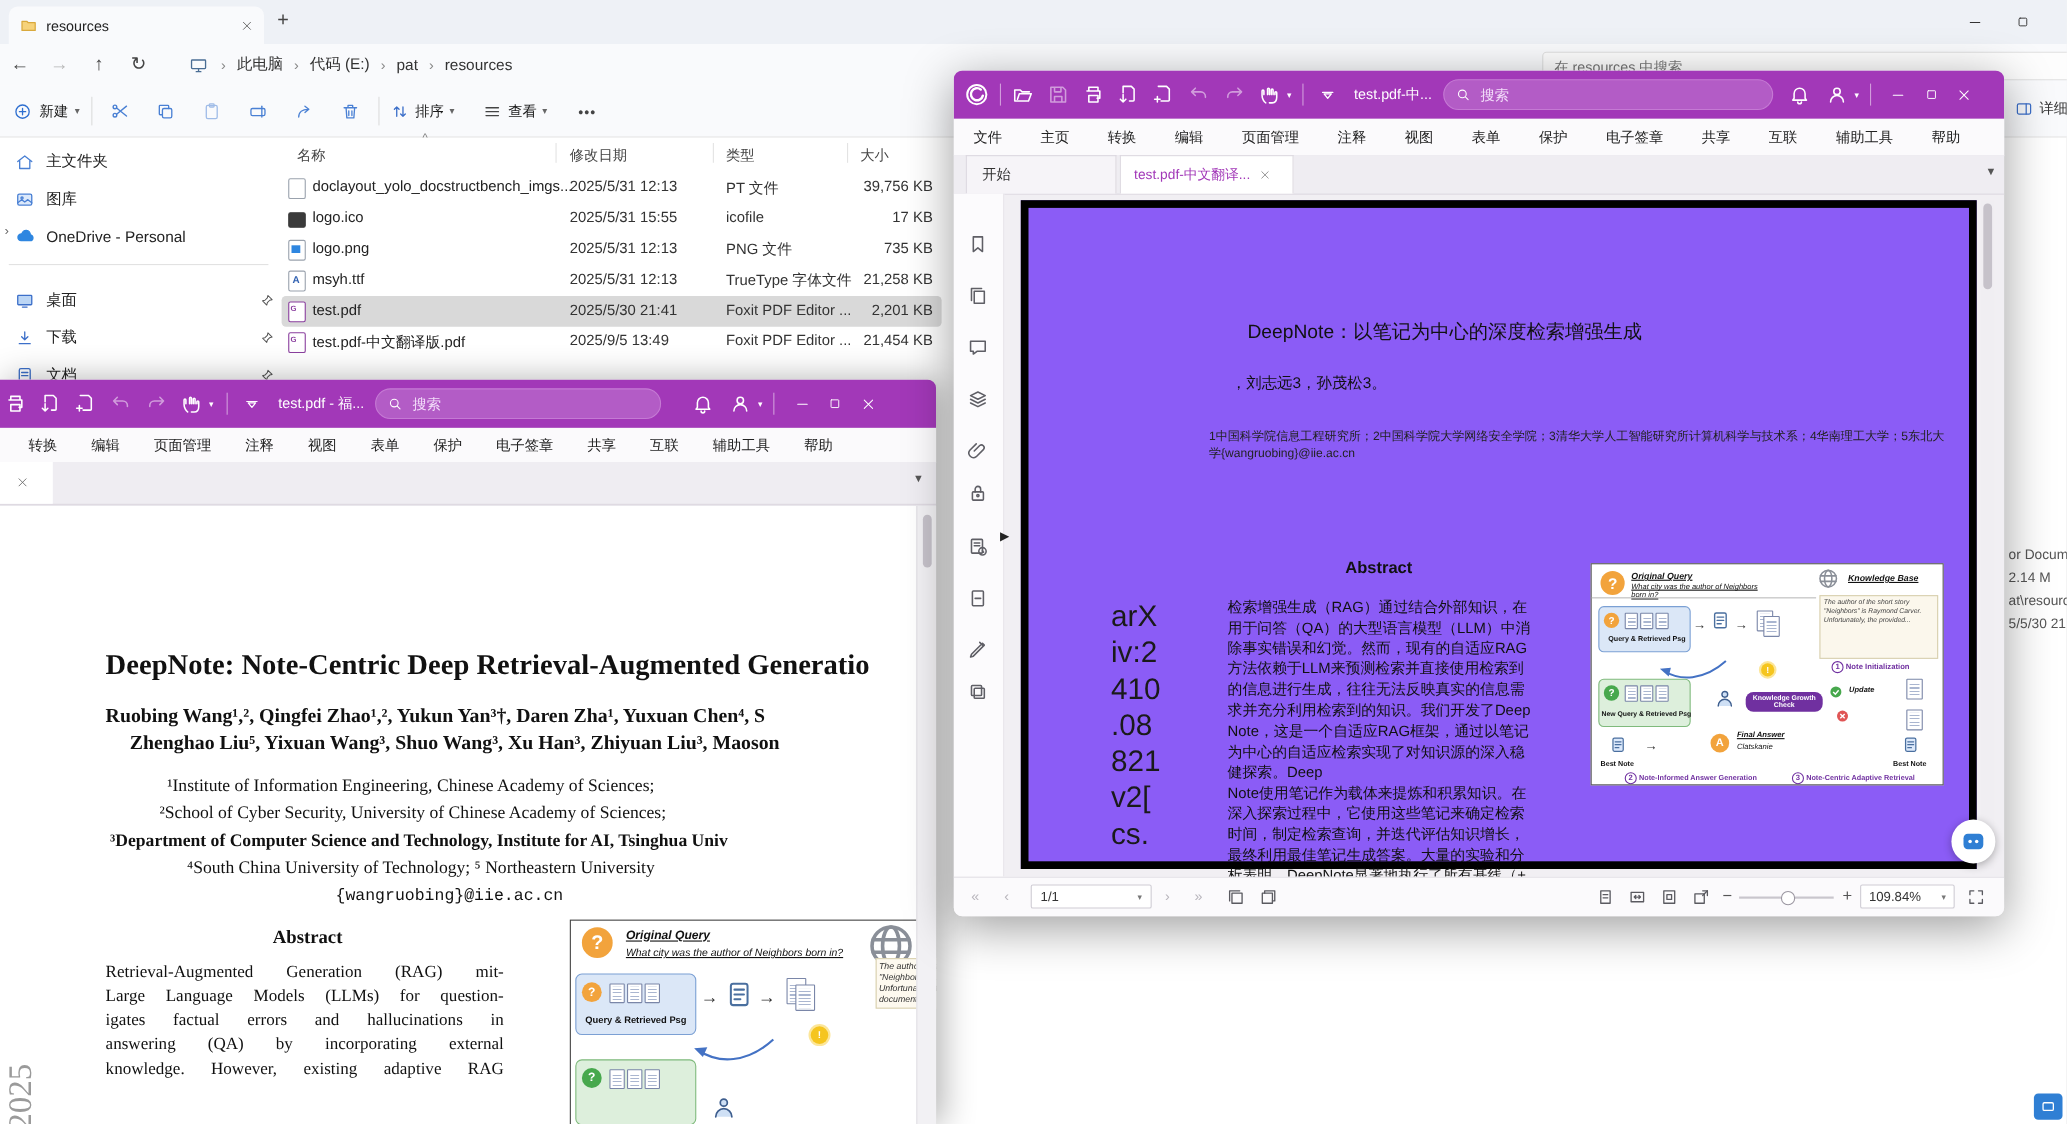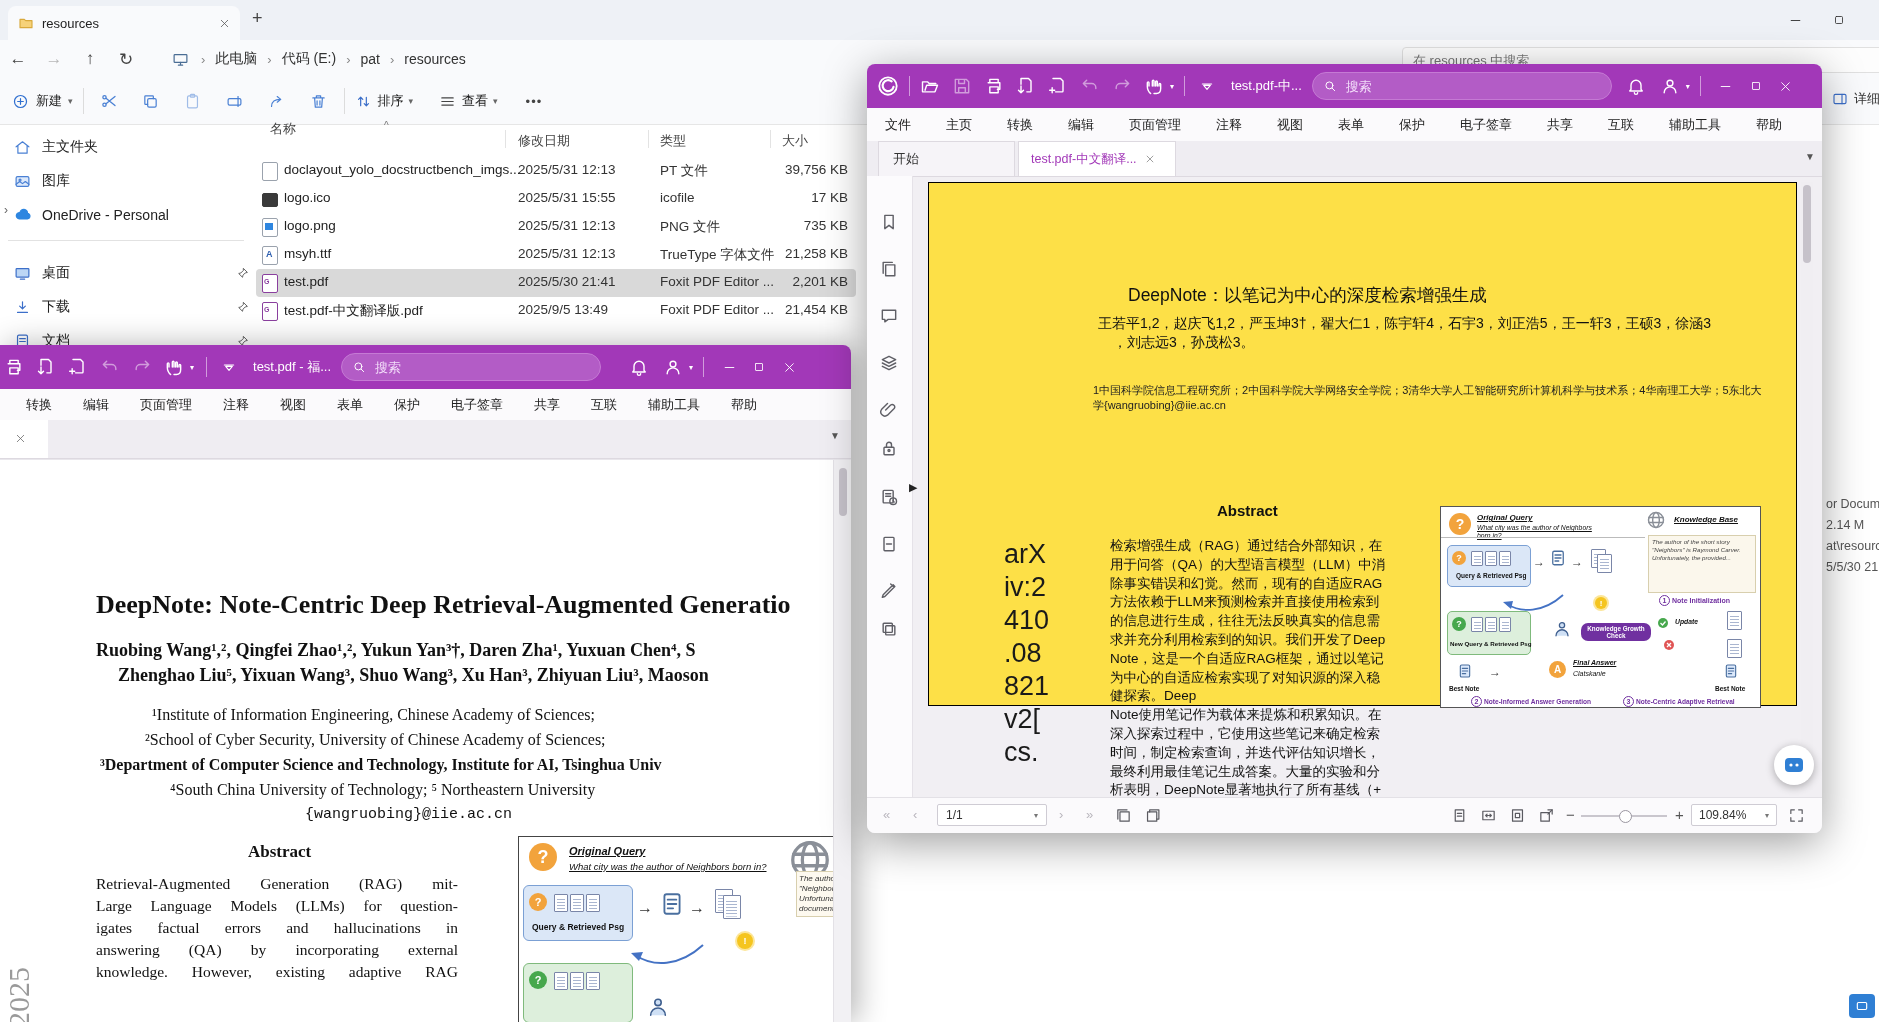--- a/index.html
+++ b/index.html
@@ -225,21 +225,21 @@
           </svg>
         <span>文档</span>
         <svg class="pin ic" style="width:13px;height:13px" viewBox="0 0 24 24">
             <path d="M14 3l7 7-4 1-4 4-1 4-7-7 4-1 4-4z"></path>
           </svg>
       </div>
     </div>
 
     <div>
       <span class="abs" style="left:384px;top:120px;font-size:10px;color:#777">^</span>
-      <span class="x-head" style="left:270px;top:120px">名称</span>
+      <span class="x-head" style="left:270px;top:132px">名称</span>
       <span class="x-head" style="left:518px;top:132px">修改日期</span>
       <span class="x-head" style="left:660px;top:132px">类型</span>
       <span class="x-head" style="left:782px;top:132px">大小</span>
       <div class="colline" style="left:505px"></div>
         <div class="colline" style="left:648px"></div>
         <div class="colline" style="left:770px"></div>
     </div>
 
     <div class="x-row" style="top:157px">
       <div class="fico"></div>
@@ -583,23 +583,22 @@
       <svg class="railic ic" style="top:403px" viewBox="0 0 24 24">
           <path d="M5 19 17 7l2 2L7 21l-3 1zM14 6l4 4"></path>
         </svg>
       <svg class="railic ic" style="top:443px" viewBox="0 0 24 24">
           <rect x="8" y="8" width="11" height="11" rx="1"></rect>
           <rect x="5" y="5" width="11" height="11" rx="1"></rect>
         </svg>
       <span style="position:absolute;left:42px;top:305px;font-size:11px;color:#222">▶</span>
     </div>
 
-    <div class="abs" style="left:61px;top:118px;width:869px;height:524px;background:#fde047;border:1px solid #000000;box-sizing:border-box;color:#111;">
+    <div class="abs" style="left:61px;top:118px;width:869px;height:608px;background:#8b5cf6;border:7px solid #000000;box-sizing:border-box;color:#111;">
       <div class="abs nowrap" style="left:199px;top:100px;font-size:17.5px;font-weight:500;">DeepNote：以笔记为中心的深度检索增强生成</div>
-      <div class="abs nowrap" style="left:169px;top:132px;font-size:14px;">王若平1,2，赵庆飞1,2，严玉坤3†，翟大仁1，陈宇轩4，石宇3，刘正浩5，王一轩3，王硕3，徐涵3</div>
       <div class="abs nowrap" style="left:164px;top:151px;font-size:14px;margin-left:20px;">，刘志远3，孙茂松3。</div>
       <div class="abs nowrap" style="left:164px;top:200px;font-size:11px;color:#222;">1中国科学院信息工程研究所；2中国科学院大学网络安全学院；3清华大学人工智能研究所计算机科学与技术系；4华南理工大学；5东北大</div>
       <div class="abs nowrap" style="left:164px;top:215px;font-size:11px;color:#222;text-align:right;">学{wangruobing}@iie.ac.cn</div>
       <div class="abs" style="left:288px;top:319px;font-size:15px;font-weight:bold;">Abstract</div>
 
       <div class="abs" style="left:75px;top:355px;font-size:27px;color:#1a1a1a;line-height:33px;">
         <div>arX</div>
         <div>iv:2</div>
         <div>410</div>
         <div>.08</div>

